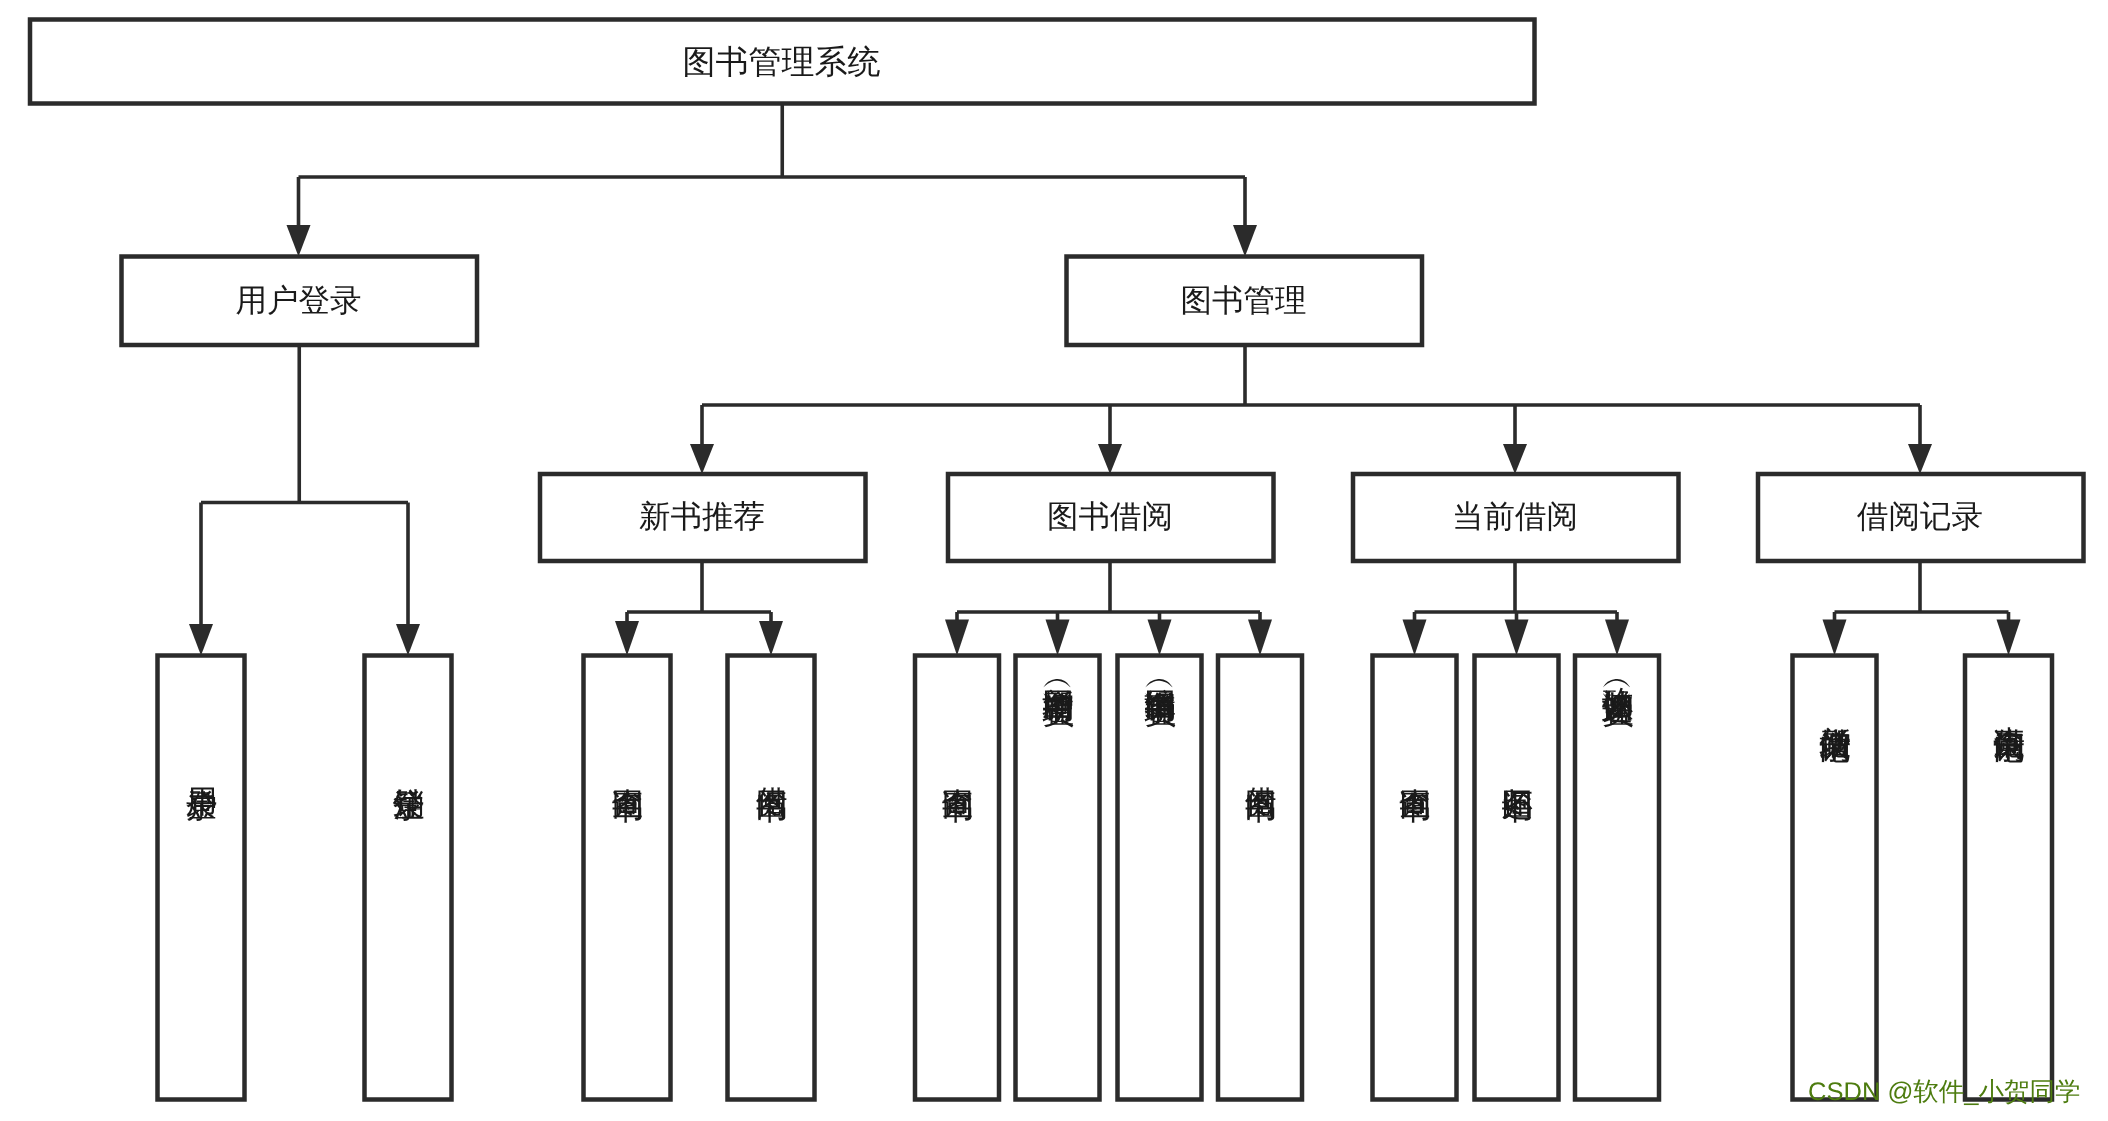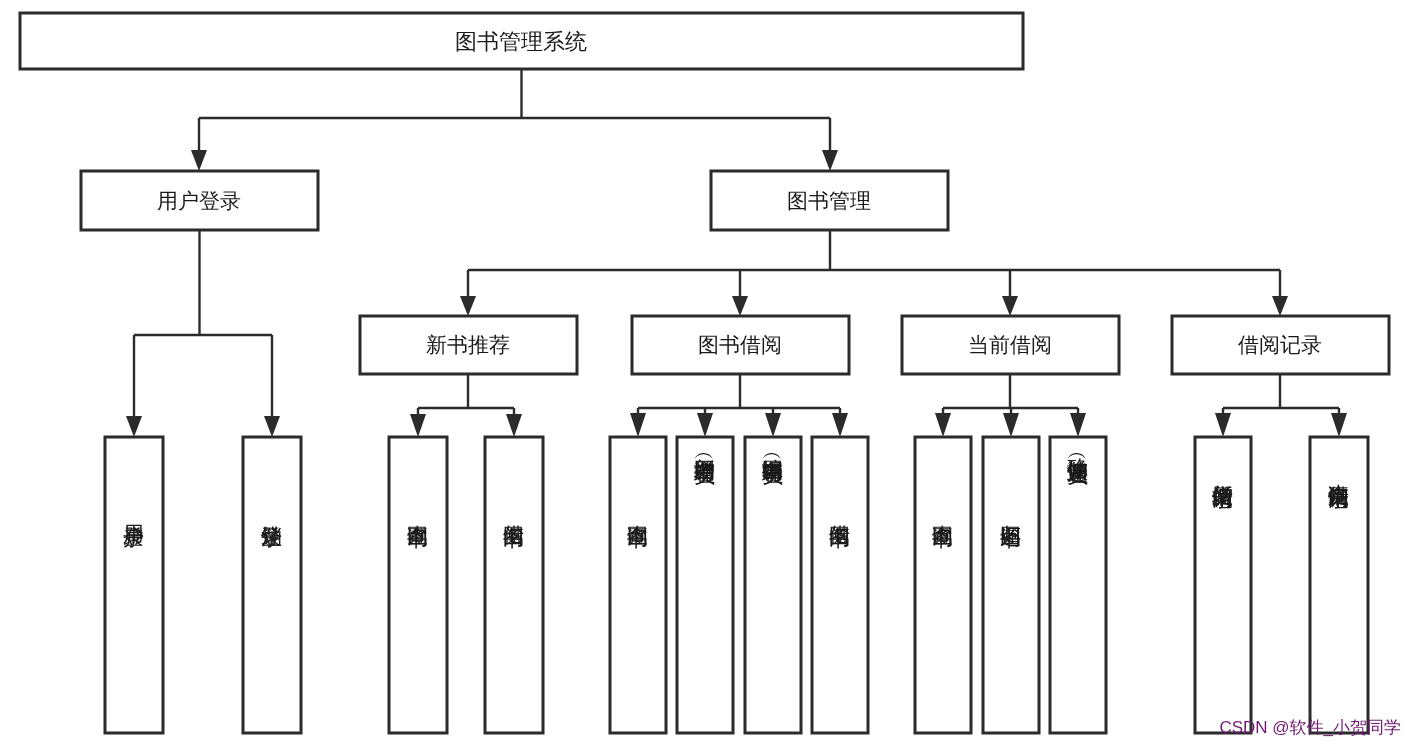--- a/index.html
+++ b/index.html
@@ -15,23 +15,23 @@
     font-family:"Liberation Sans","DejaVu Sans",sans-serif;
     fill:#1a1a1a;font-size:21px;text-anchor:middle;dominant-baseline:middle;
   }
   .node-label-root{font-size:22px;}
   .leaf-label{
     font-family:"Liberation Sans","DejaVu Sans",sans-serif;
     fill:#1a1a1a;font-size:21px;text-anchor:middle;
     writing-mode:vertical-rl;letter-spacing:1px;
   }
   .watermark{
-    position:absolute;right:4px;bottom:8px;
+    position:absolute;right:18px;bottom:8px;
     font-family:"Liberation Sans","DejaVu Sans",sans-serif;
-    font-size:17px;color:#701a75;white-space:nowrap;user-select:none;
+    font-size:17px;color:#4d7c0f;white-space:nowrap;user-select:none;
   }
 </style>
 </head>
 <body>
 
 <svg id="diagram" viewBox="0 0 1405 747" xmlns="http://www.w3.org/2000/svg">
 
   <g>
 
     <path class="link" d="M521.5,69 L521.5,118"></path>

